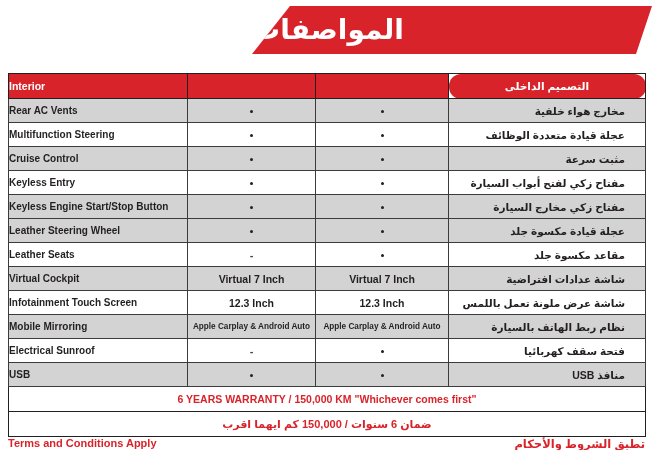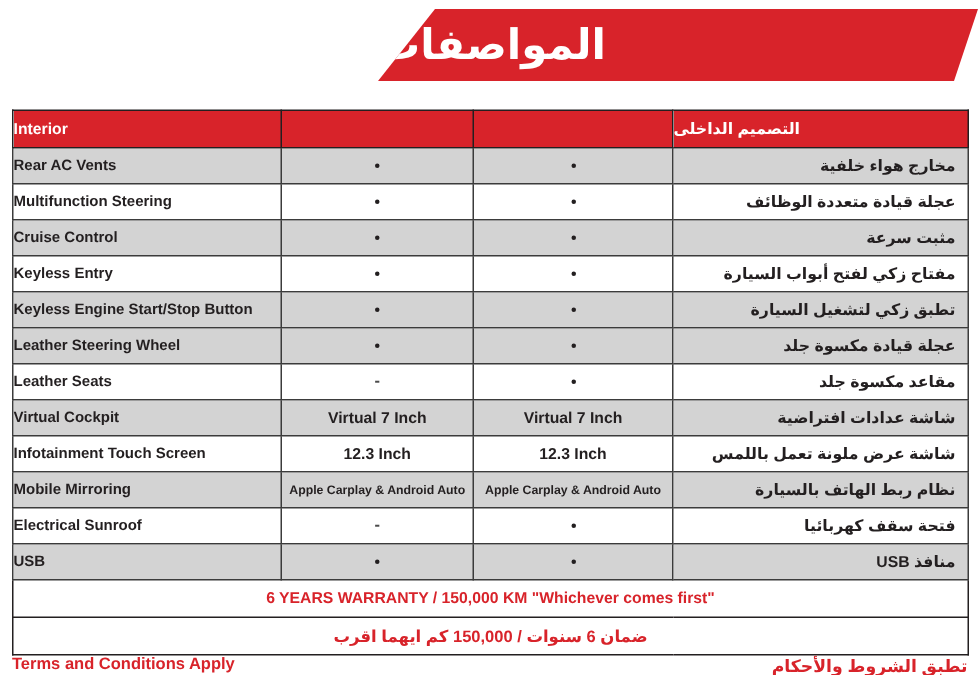--- a/index.html
+++ b/index.html
@@ -82,25 +82,26 @@
     height: 24px;
   }
   .head-en {
     text-align: left;
     padding-left: 10px;
     font-size: 10.5px;
     font-weight: normal;
     margin-top: 48px;
   }
   .head-ar {
-    text-align: left;
+    text-align: center;
     padding-right: 8px;
     direction: rtl;
     font-size: 11.5px;
     font-weight: normal;
+    border-radius: 12px;
   }
 
   
   tr.shade td { background: #d3d3d3; }
   tr.plain td { background: #ffffff; }
 
   td.en {
     text-align: left;
     font-size: 10px;
     font-weight: bold;
@@ -111,21 +112,21 @@
     font-size: 10.5px;
     font-weight: bold;
     color: #231f20;
   }
   td.val.small {
     font-size: 8.2px;
     font-weight: bold;
   }
   td.ar {
     text-align: right;
-    padding-right: 8px;
+    padding-right: 20px;
     direction: rtl;
     font-size: 10.5px;
     font-weight: bold;
     color: #231f20;
   }
   .dot {
     display: inline-block;
     width: 3px;
     height: 3px;
     background: #231f20;
@@ -225,21 +226,21 @@
     <tr class="plain">
       <td class="en">Keyless Entry</td>
       <td class="val"><span class="dot"></span></td>
       <td class="val"><span class="dot"></span></td>
       <td class="ar">مفتاح زكي لفتح أبواب السيارة</td>
     </tr>
     <tr class="shade">
       <td class="en">Keyless Engine Start/Stop Button</td>
       <td class="val"><span class="dot"></span></td>
       <td class="val"><span class="dot"></span></td>
-      <td class="ar">تطبق زكي لتشغيل السيارة</td>
+      <td class="ar">مفتاح زكي مخارج السيارة</td>
     </tr>
     <tr class="shade">
       <td class="en">Leather Steering Wheel</td>
       <td class="val"><span class="dot"></span></td>
       <td class="val"><span class="dot"></span></td>
       <td class="ar">عجلة قيادة مكسوة جلد</td>
     </tr>
     <tr class="plain">
       <td class="en">Leather Seats</td>
       <td class="val"><span class="dash">-</span></td>

